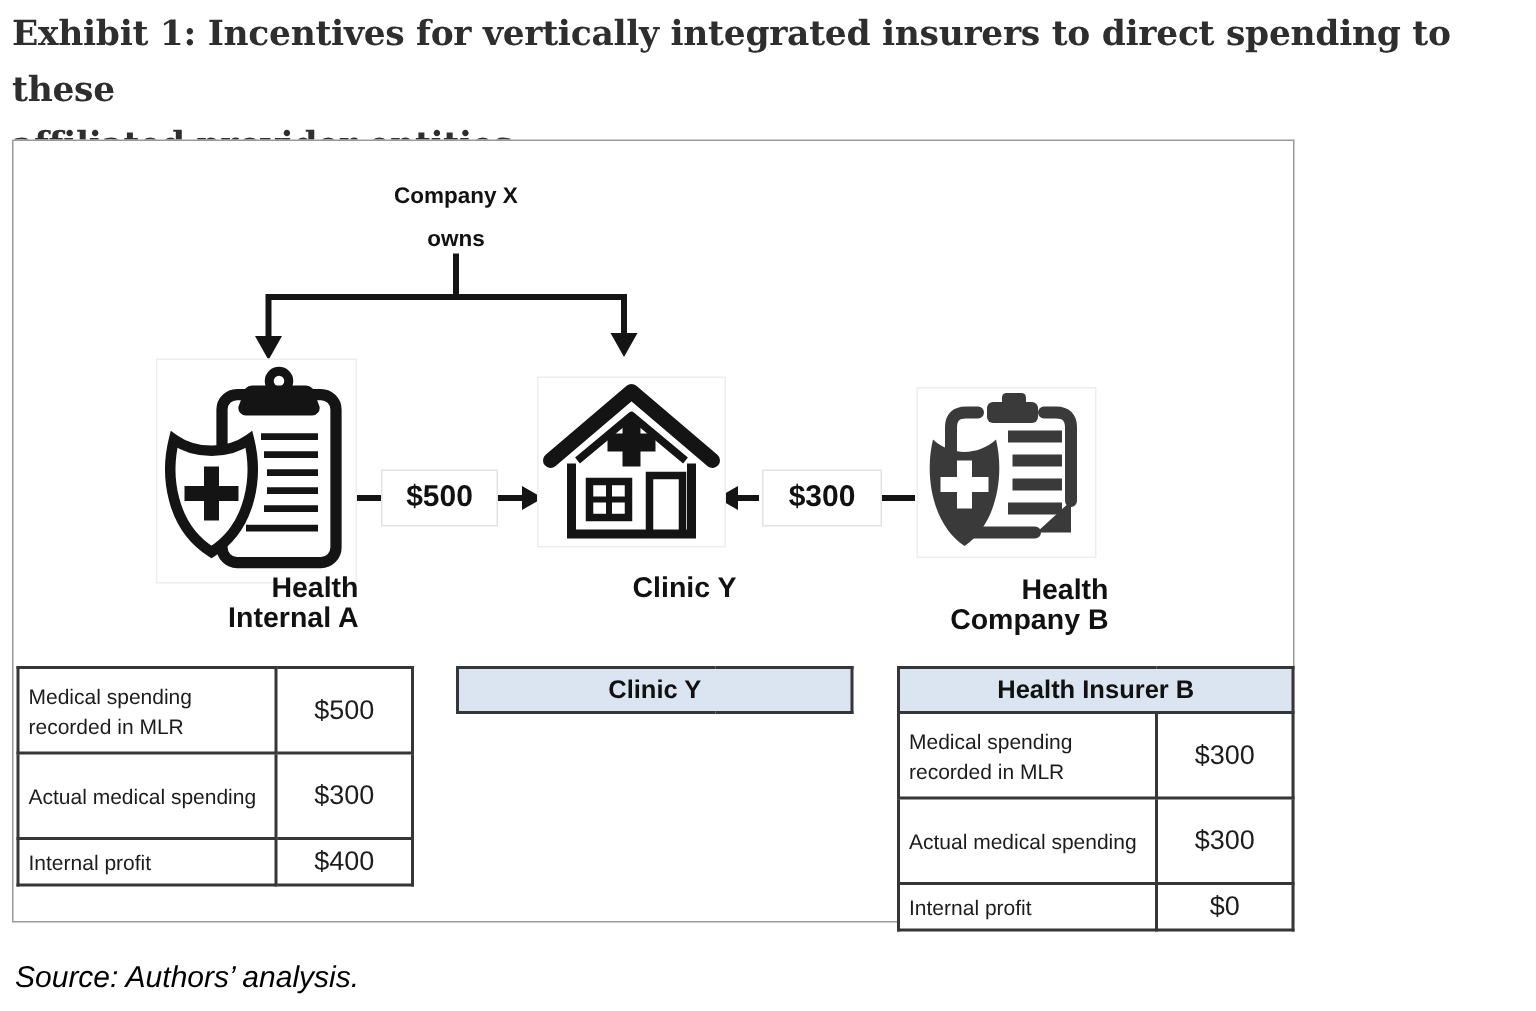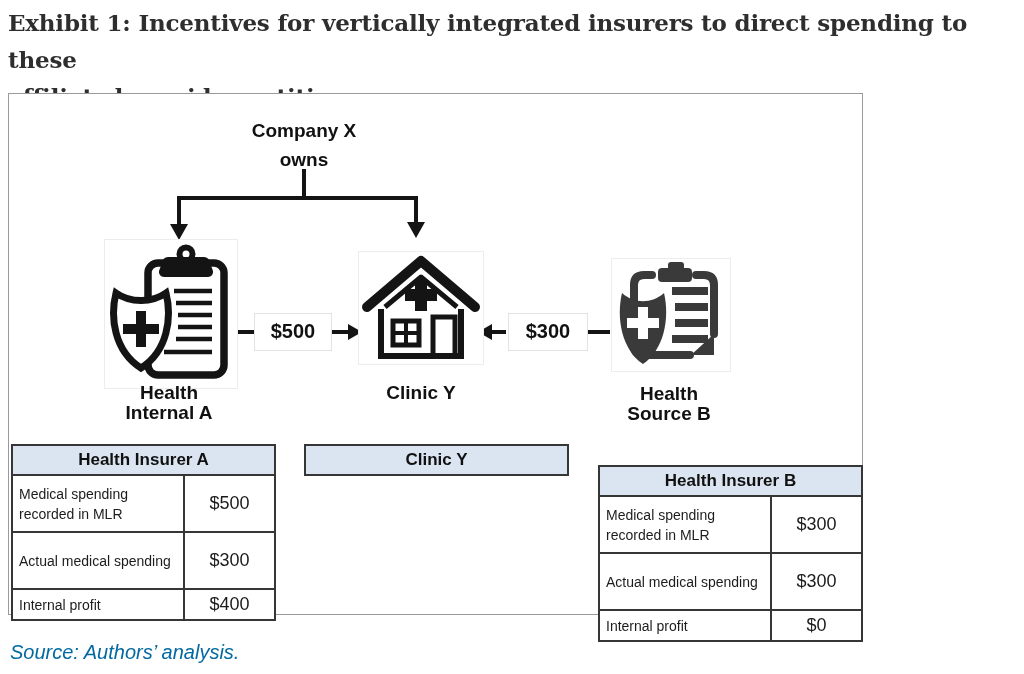--- a/index.html
+++ b/index.html
@@ -16,32 +16,32 @@
   }
   
   .figure-box{
     position:absolute;left:8px;top:93px;width:853px;height:520px;
     border:1px solid #9a9a9a;background:#fff;
   }
   .abs{position:absolute;}
   
   .owner-label{
     left:195px;top:22px;width:200px;text-align:center;
-    font-weight:700;font-size:19px;line-height:29px;color:#111;
+    font-weight:700;font-size:15px;line-height:29px;color:#111;
   }
   
   .connectors{left:0;top:0;width:853px;height:520px;pointer-events:none;}
   
   .entity-box{background:#fff;border:1px solid #ededed;display:flex;align-items:center;justify-content:center;}
   .entity-box.a{left:95px;top:145px;width:132px;height:148px;}
   .entity-box.c{left:349px;top:157px;width:124px;height:112px;}
   .entity-box.b{left:602px;top:164px;width:118px;height:112px;}
   
   .entity-label{
-    text-align:center;font-weight:700;font-size:19px;line-height:20px;color:#111;
+    text-align:right;font-weight:700;font-size:19px;line-height:20px;color:#111;
   }
   .entity-label.a{left:90px;top:289px;width:140px;}
   .entity-label.c{left:342px;top:289px;width:140px;}
   .entity-label.b{left:590px;top:290px;width:140px;}
   
   .flow-label{
     background:#fff;border:1px solid #e2e2e2;text-align:center;
     font-weight:700;font-size:20px;line-height:35px;color:#111;
   }
   .flow-label.f500{left:245px;top:219px;width:76px;height:36px;}
@@ -59,27 +59,27 @@
   table.mini td.lbl{
     font-size:14px;line-height:20px;padding:2px 6px;text-align:left;vertical-align:middle;
   }
   table.mini td.val{
     font-size:18px;text-align:center;vertical-align:middle;padding:0 2px;
   }
   tr.tall td{height:51px;}
   tr.short td{height:25px;}
   .tbl-a{left:2px;top:350px;}
   .tbl-c{left:295px;top:350px;}
-  .tbl-b{left:589px;top:350px;margin-top:21px;}
+  .tbl-b{left:589px;top:350px;}
   .tbl-a table,.tbl-b table,.tbl-c table{width:263px;}
   col.c-lbl{width:172px;} col.c-val{width:91px;}
   
   .source-note{
     position:absolute;left:10px;top:641px;
-    font-style:italic;font-size:20px;color:#0369a1;
+    font-style:italic;font-size:20px;color:#000000;
   }
 </style>
 </head>
 <body>
 
 <div class="page-title">
   <span>Exhibit 1: Incentives for vertically integrated insurers to direct spending to these</span><br>
   <span>affiliated provider entities</span>
 </div>
 
@@ -163,33 +163,30 @@
   <div class="abs flow-label f500">$500</div>
   <div class="abs flow-label f300">$300</div>
 
   <div class="abs entity-label a">
     <span>Health</span><br>
     <span>Internal A</span>
   </div>
   <div class="abs entity-label c">Clinic Y</div>
   <div class="abs entity-label b">
     <span>Health</span><br>
-    <span>Source B</span>
+    <span>Company B</span>
   </div>
 
   <div class="abs tbl-a">
     <table class="mini">
       <colgroup>
           <col class="c-lbl">
           <col class="c-val">
         </colgroup>
       <tbody>
-          <tr>
-            <th colspan="2">Health Insurer A</th>
-          </tr>
       <tr class="tall">
         <td class="lbl">Medical spending recorded in MLR</td>
         <td class="val">$500</td>
       </tr>
       <tr class="tall">
         <td class="lbl">Actual medical spending</td>
         <td class="val">$300</td>
       </tr>
       <tr class="short">
         <td class="lbl">Internal profit</td>

